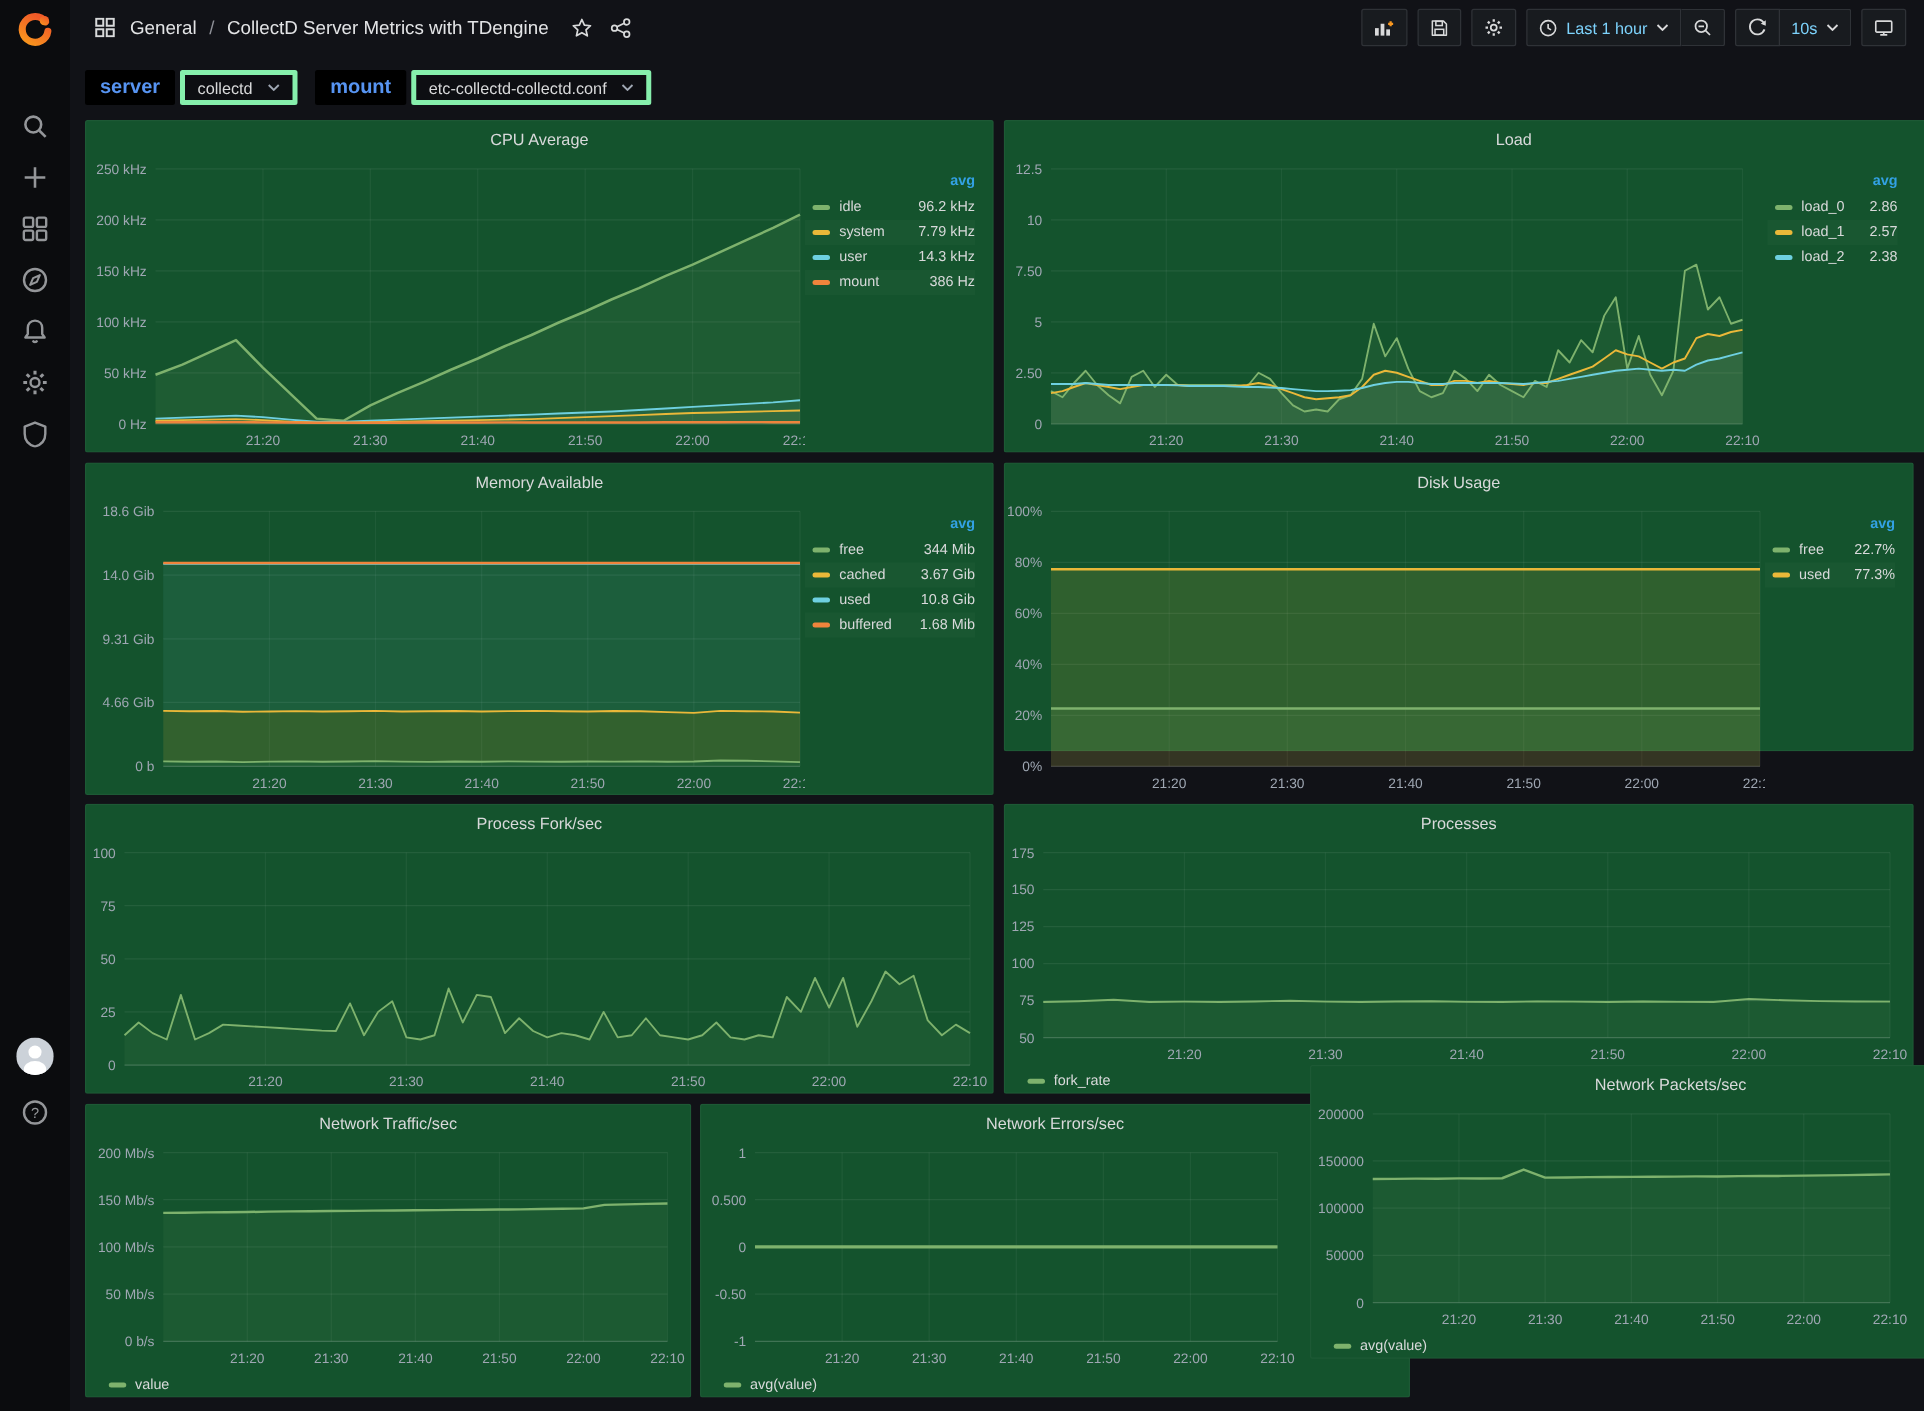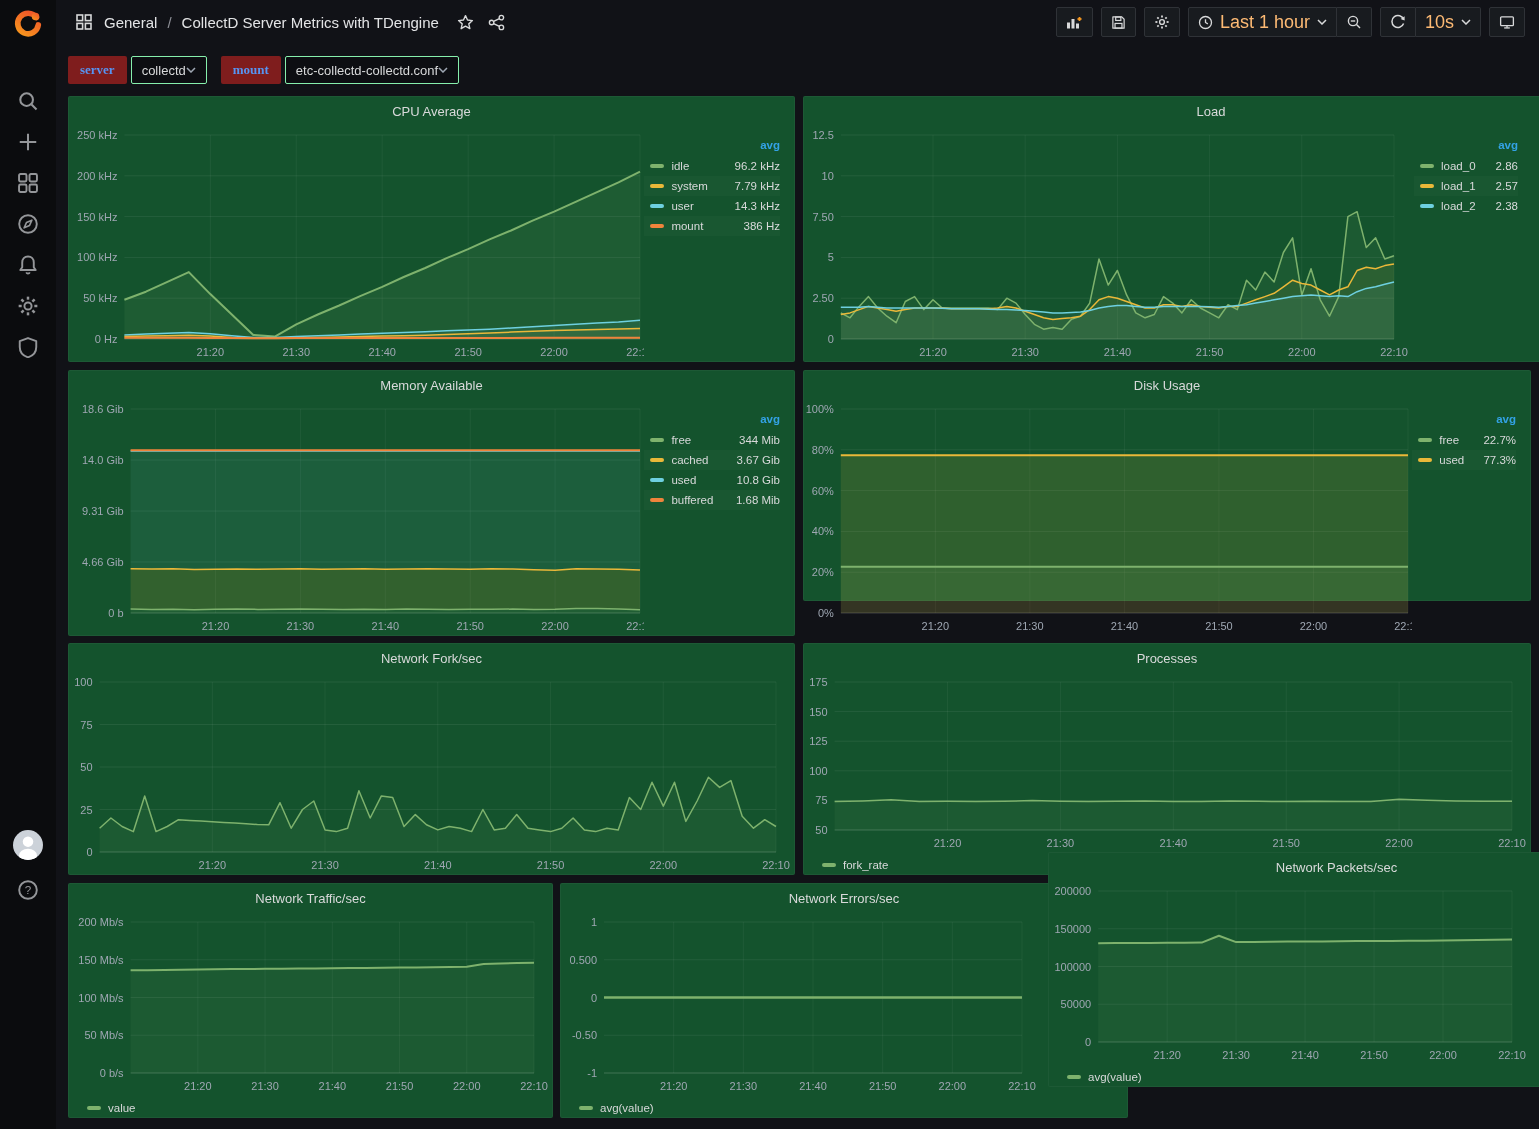--- a/index.html
+++ b/index.html
@@ -16,33 +16,33 @@
 
   
   .main { position:absolute; left:56px; top:0; width:1483px; height:1129px; }
   .navbar { height:44px; display:flex; align-items:center; justify-content:space-between; padding:0 14px 0 18px; }
   .nav-left { display:flex; align-items:center; gap:10px; }
   .crumb { font-size:15px; color:#e3e4e6; cursor:pointer; }
   .crumb-sep { color:#8e9097; font-size:15px; }
   .page-title { font-size:15px; color:#e3e4e6; }
   .nav-right { display:flex; align-items:center; gap:8px; }
   .tb-btn { display:flex; align-items:center; gap:7px; height:30px; padding:0 9px;
-    background:#181b1f; border:1px solid #2f3237; border-radius:2px; color:#fdba74;
-    font-size:18px; font-family:inherit; cursor:pointer; }
+    background:#181b1f; border:1px solid #2f3237; border-radius:2px; color:#7dd3fc;
+    font-size:13px; font-family:inherit; cursor:pointer; }
   .tb-group { display:flex; align-items:stretch; }
   .tb-group .tb-btn:first-child { border-top-right-radius:0; border-bottom-right-radius:0; }
   .tb-group .tb-btn:last-child { border-left:none; border-top-left-radius:0; border-bottom-left-radius:0; }
 
   
   .submenu { height:52px; display:flex; align-items:center; gap:14px; padding:0 12px; }
   .var { display:flex; align-items:center; gap:4px; }
-  .var-label { height:28px; display:flex; align-items:center; padding:0 12px; background:#7f1d1d;
-    color:#5794F2; font-size:13px; font-weight:700; border-radius:2px;font-family:Liberation Serif, serif; }
-  .var-value { height:28px; display:flex; align-items:center; gap:0; padding:0 10px; background:#0d0e12;
-    border:1px solid #86efac; border-radius:2px; color:#d8d9da; font-size:13px; font-family:inherit; cursor:pointer; }
+  .var-label { height:28px; display:flex; align-items:center; padding:0 12px; background:#000000;
+    color:#5794F2; font-size:16px; font-weight:700; border-radius:2px; }
+  .var-value { height:28px; display:flex; align-items:center; gap:12px; padding:0 10px; background:#0d0e12;
+    border:4px solid #86efac; border-radius:2px; color:#d8d9da; font-size:13px; font-family:inherit; cursor:pointer; }
 
   
   .dashboard { position:relative; }
   .panel { position:absolute; background:#14532d; border:1px solid rgba(255,255,255,0.04); border-radius:2px; }
   .panel-title { height:28px; display:flex; align-items:center; justify-content:center;
     font-size:13px; font-weight:500; color:#d8d9da; cursor:pointer; }
   .panel-body { display:flex; }
   .panel-body.col { flex-direction:column; }
   svg.chart text { fill:#9fa7b3; font-size:11px; font-family:"Liberation Sans", sans-serif; }
 
@@ -528,21 +528,21 @@
             <div class="lg-row">
            <span class="lg-dash" style="background:#EAB839"></span>
            <span class="lg-name">used</span>
               <span class="lg-val">77.3%</span>
             </div>
           </div>
       </div>
     </section>
 
     <section class="panel p4">
-      <div class="panel-title">Network Fork/sec</div>
+      <div class="panel-title">Process Fork/sec</div>
       <div class="panel-body col">
         <svg class="chart" width="727" height="204">
             <line x1="143.35587999999998" x2="143.35587999999998" y1="10" y2="180" stroke="rgba(255,255,255,0.05)"></line>
             <text x="143.35587999999998" y="197" text-anchor="middle">21:20</text>
             <line x1="256.04411999999996" x2="256.04411999999996" y1="10" y2="180" stroke="rgba(255,255,255,0.05)"></line>
             <text x="256.04411999999996" y="197" text-anchor="middle">21:30</text>
             <line x1="368.8" x2="368.8" y1="10" y2="180" stroke="rgba(255,255,255,0.05)"></line>
             <text x="368.8" y="197" text-anchor="middle">21:40</text>
             <line x1="481.55588" x2="481.55588" y1="10" y2="180" stroke="rgba(255,255,255,0.05)"></line>
             <text x="481.55588" y="197" text-anchor="middle">21:50</text>

